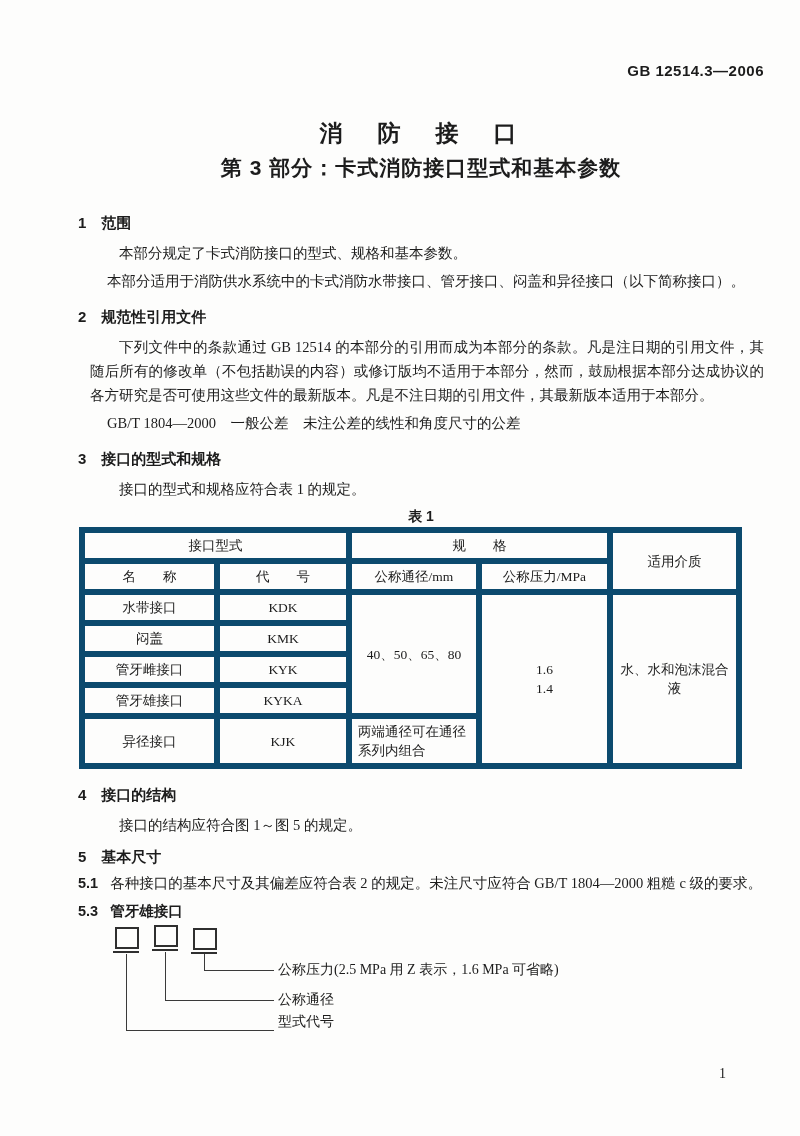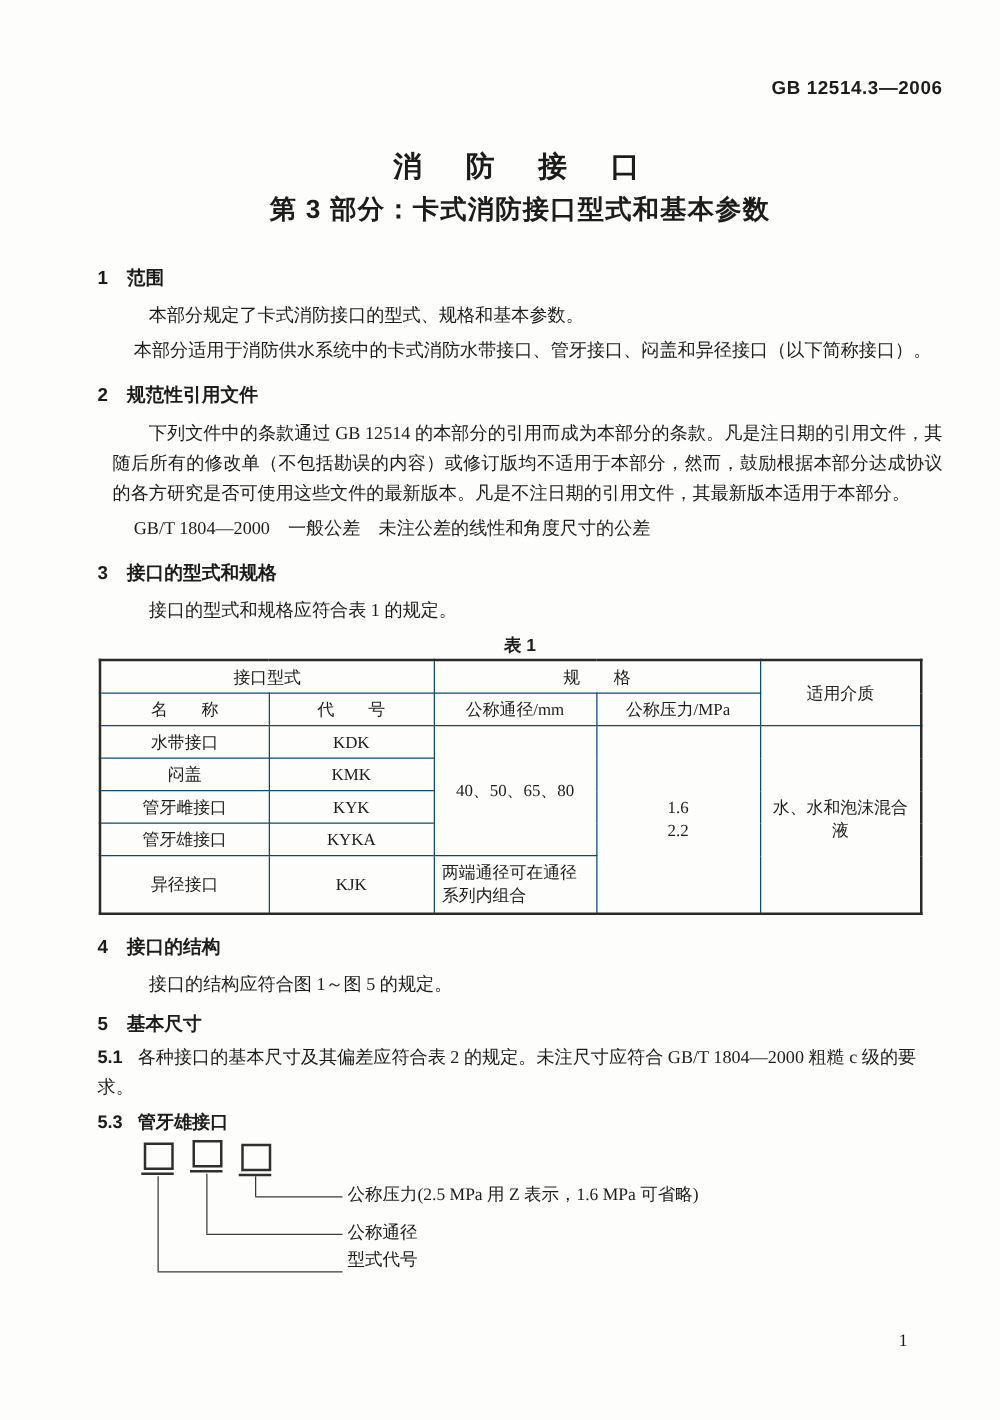--- a/index.html
+++ b/index.html
@@ -7,21 +7,21 @@
     position:relative;
     width:800px;height:1136px;
     background:#fdfdfc;
     margin:0 auto;
     font-family:"Liberation Serif","DejaVu Serif",serif;
     color:#1c1c1c;
     overflow:hidden;
     box-sizing:border-box;
   }
   .content{
-    padding:0 46px 0 78px;
+    padding:0 36px 0 78px;
     box-sizing:border-box;
   }
   .doc-header{
     padding-top:62px;
     text-align:right;
     font-family:"Liberation Sans","DejaVu Sans",sans-serif;
     font-weight:bold;
     font-size:15px;
     letter-spacing:0.5px;
   }
@@ -88,21 +88,21 @@
     line-height:18px;
   }
   table.t1{
     border-collapse:collapse;
     table-layout:fixed;
     width:657px;
     margin-left:1px;
     font-size:13.5px;
   }
   table.t1 th, table.t1 td{
-    border:1px solid #0c4a6e;
+    border:6px solid #0c4a6e;
     text-align:center;
     vertical-align:middle;
     padding:3px 6px;
     font-weight:normal;
     line-height:19px;
   }
   table.t1{border:2px solid #2a2a2a;}
   table.t1 .hdr{
     font-family:"Liberation Serif","DejaVu Serif",serif;
   }
@@ -186,21 +186,21 @@
           <th class="hdr">公称压力/MPa</th>
         </tr>
       </thead>
       <tbody>
         <tr class="row-b">
           <td>水带接口</td>
           <td>KDK</td>
           <td rowspan="4">40、50、65、80</td>
           <td rowspan="5">
             <div>1.6</div>
-            <div>2.2</div>
+            <div>1.4</div>
           </td>
           <td rowspan="5">水、水和泡沫混合液</td>
         </tr>
         <tr class="row-b">
           <td>闷盖</td>
           <td>KMK</td>
         </tr>
         <tr class="row-b">
           <td>管牙雌接口</td>
           <td>KYK</td>

